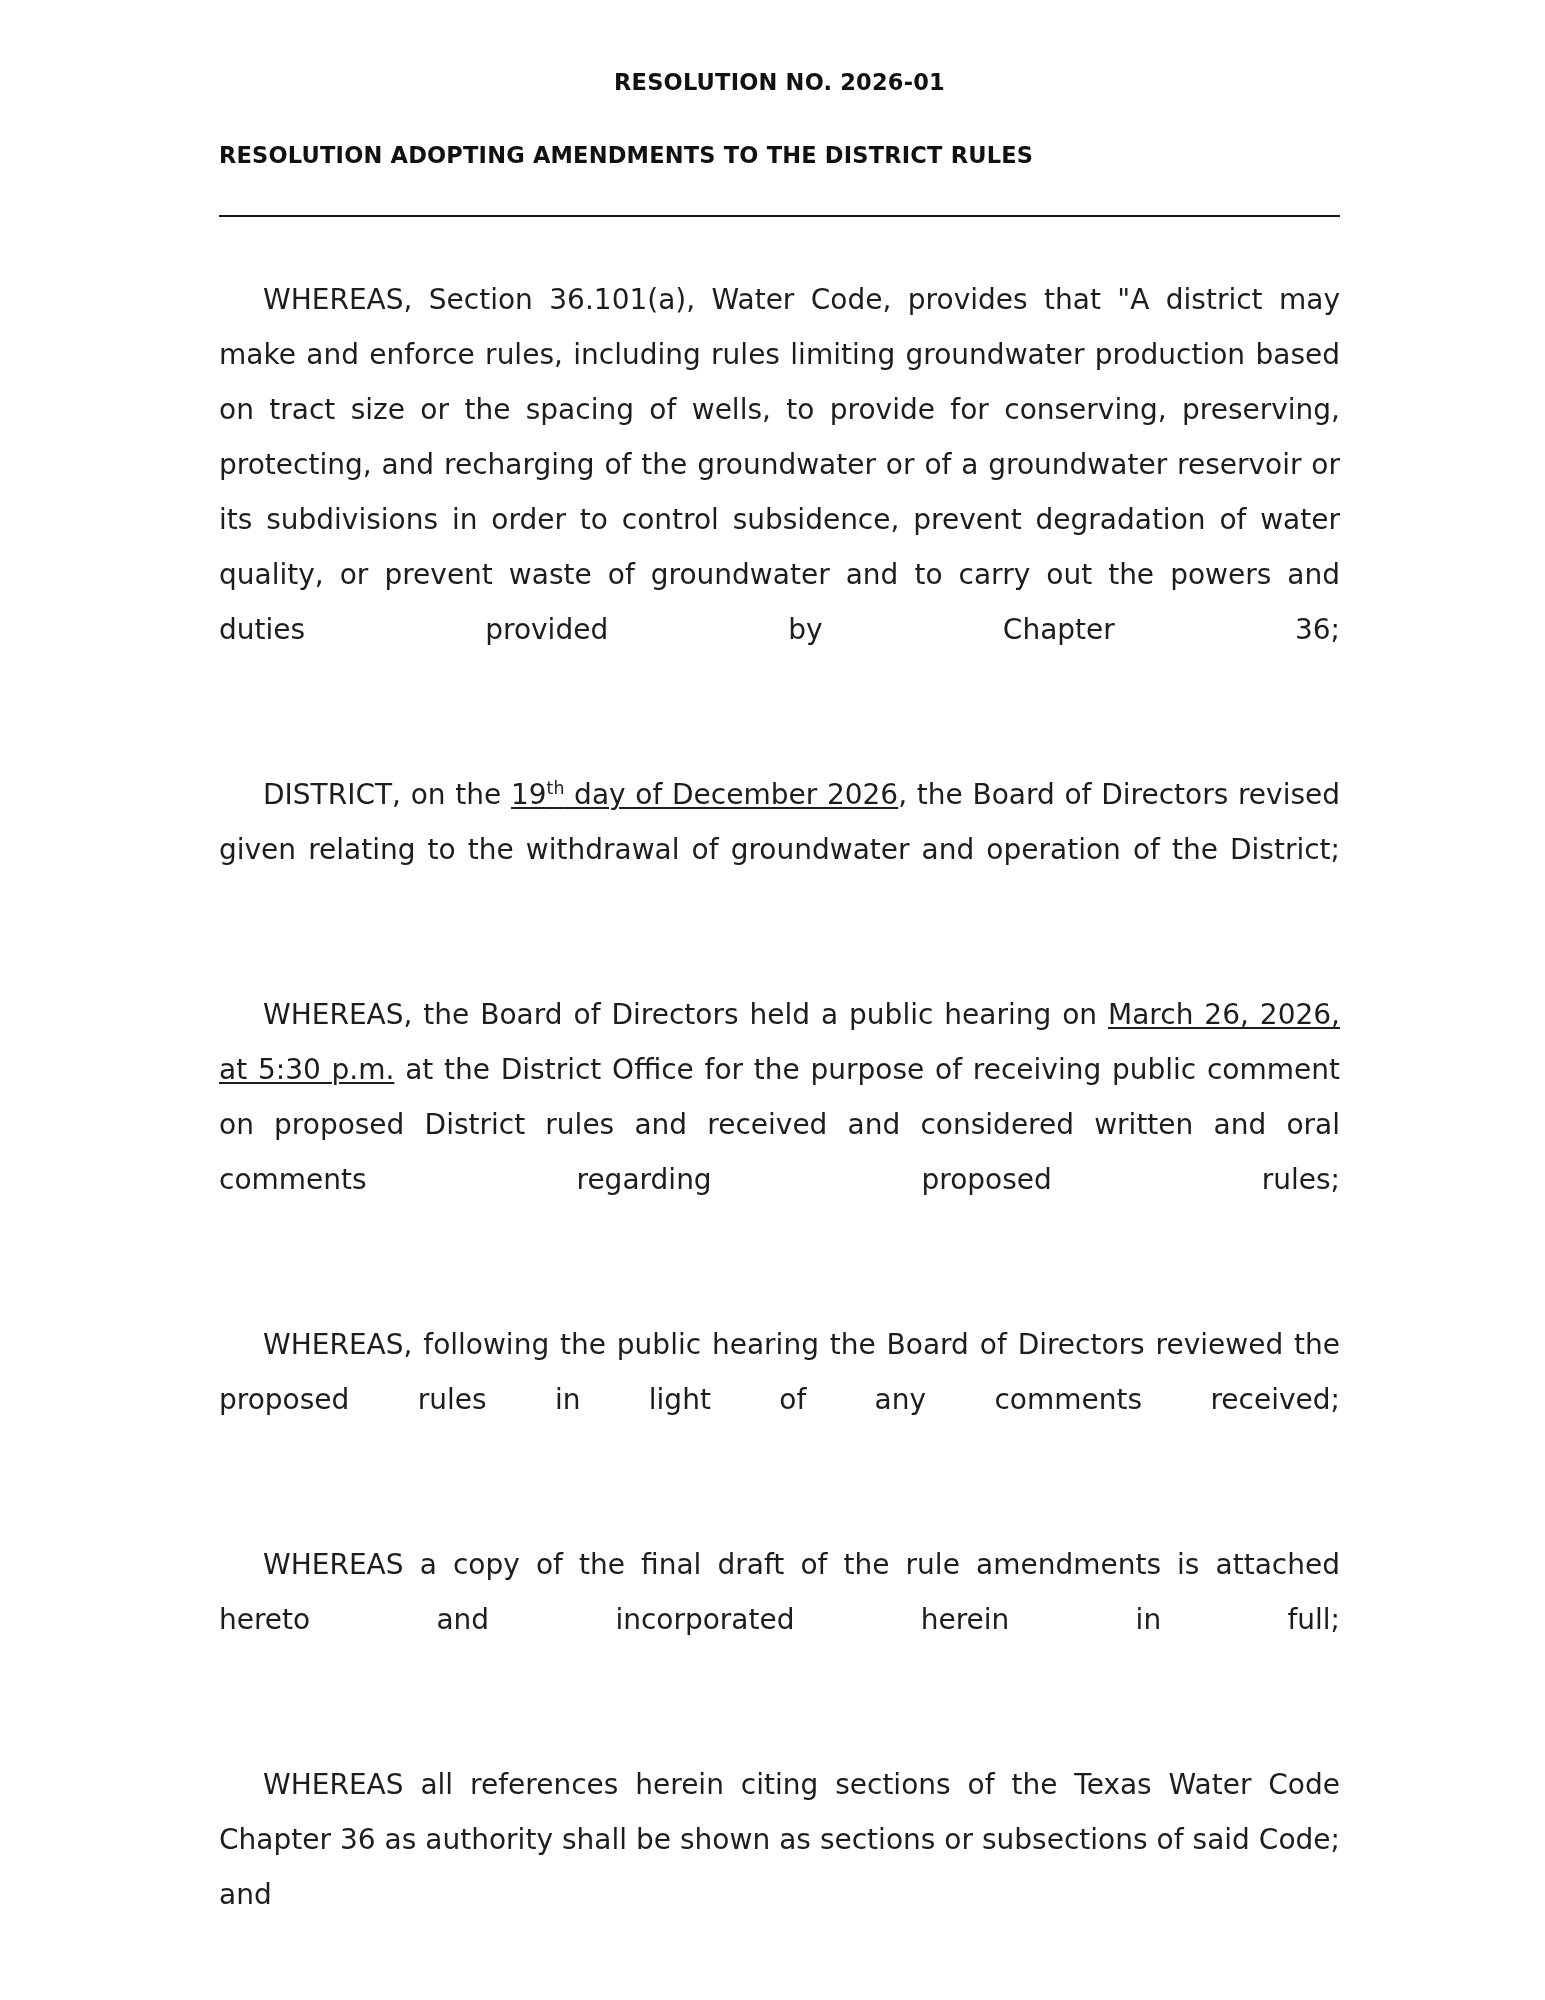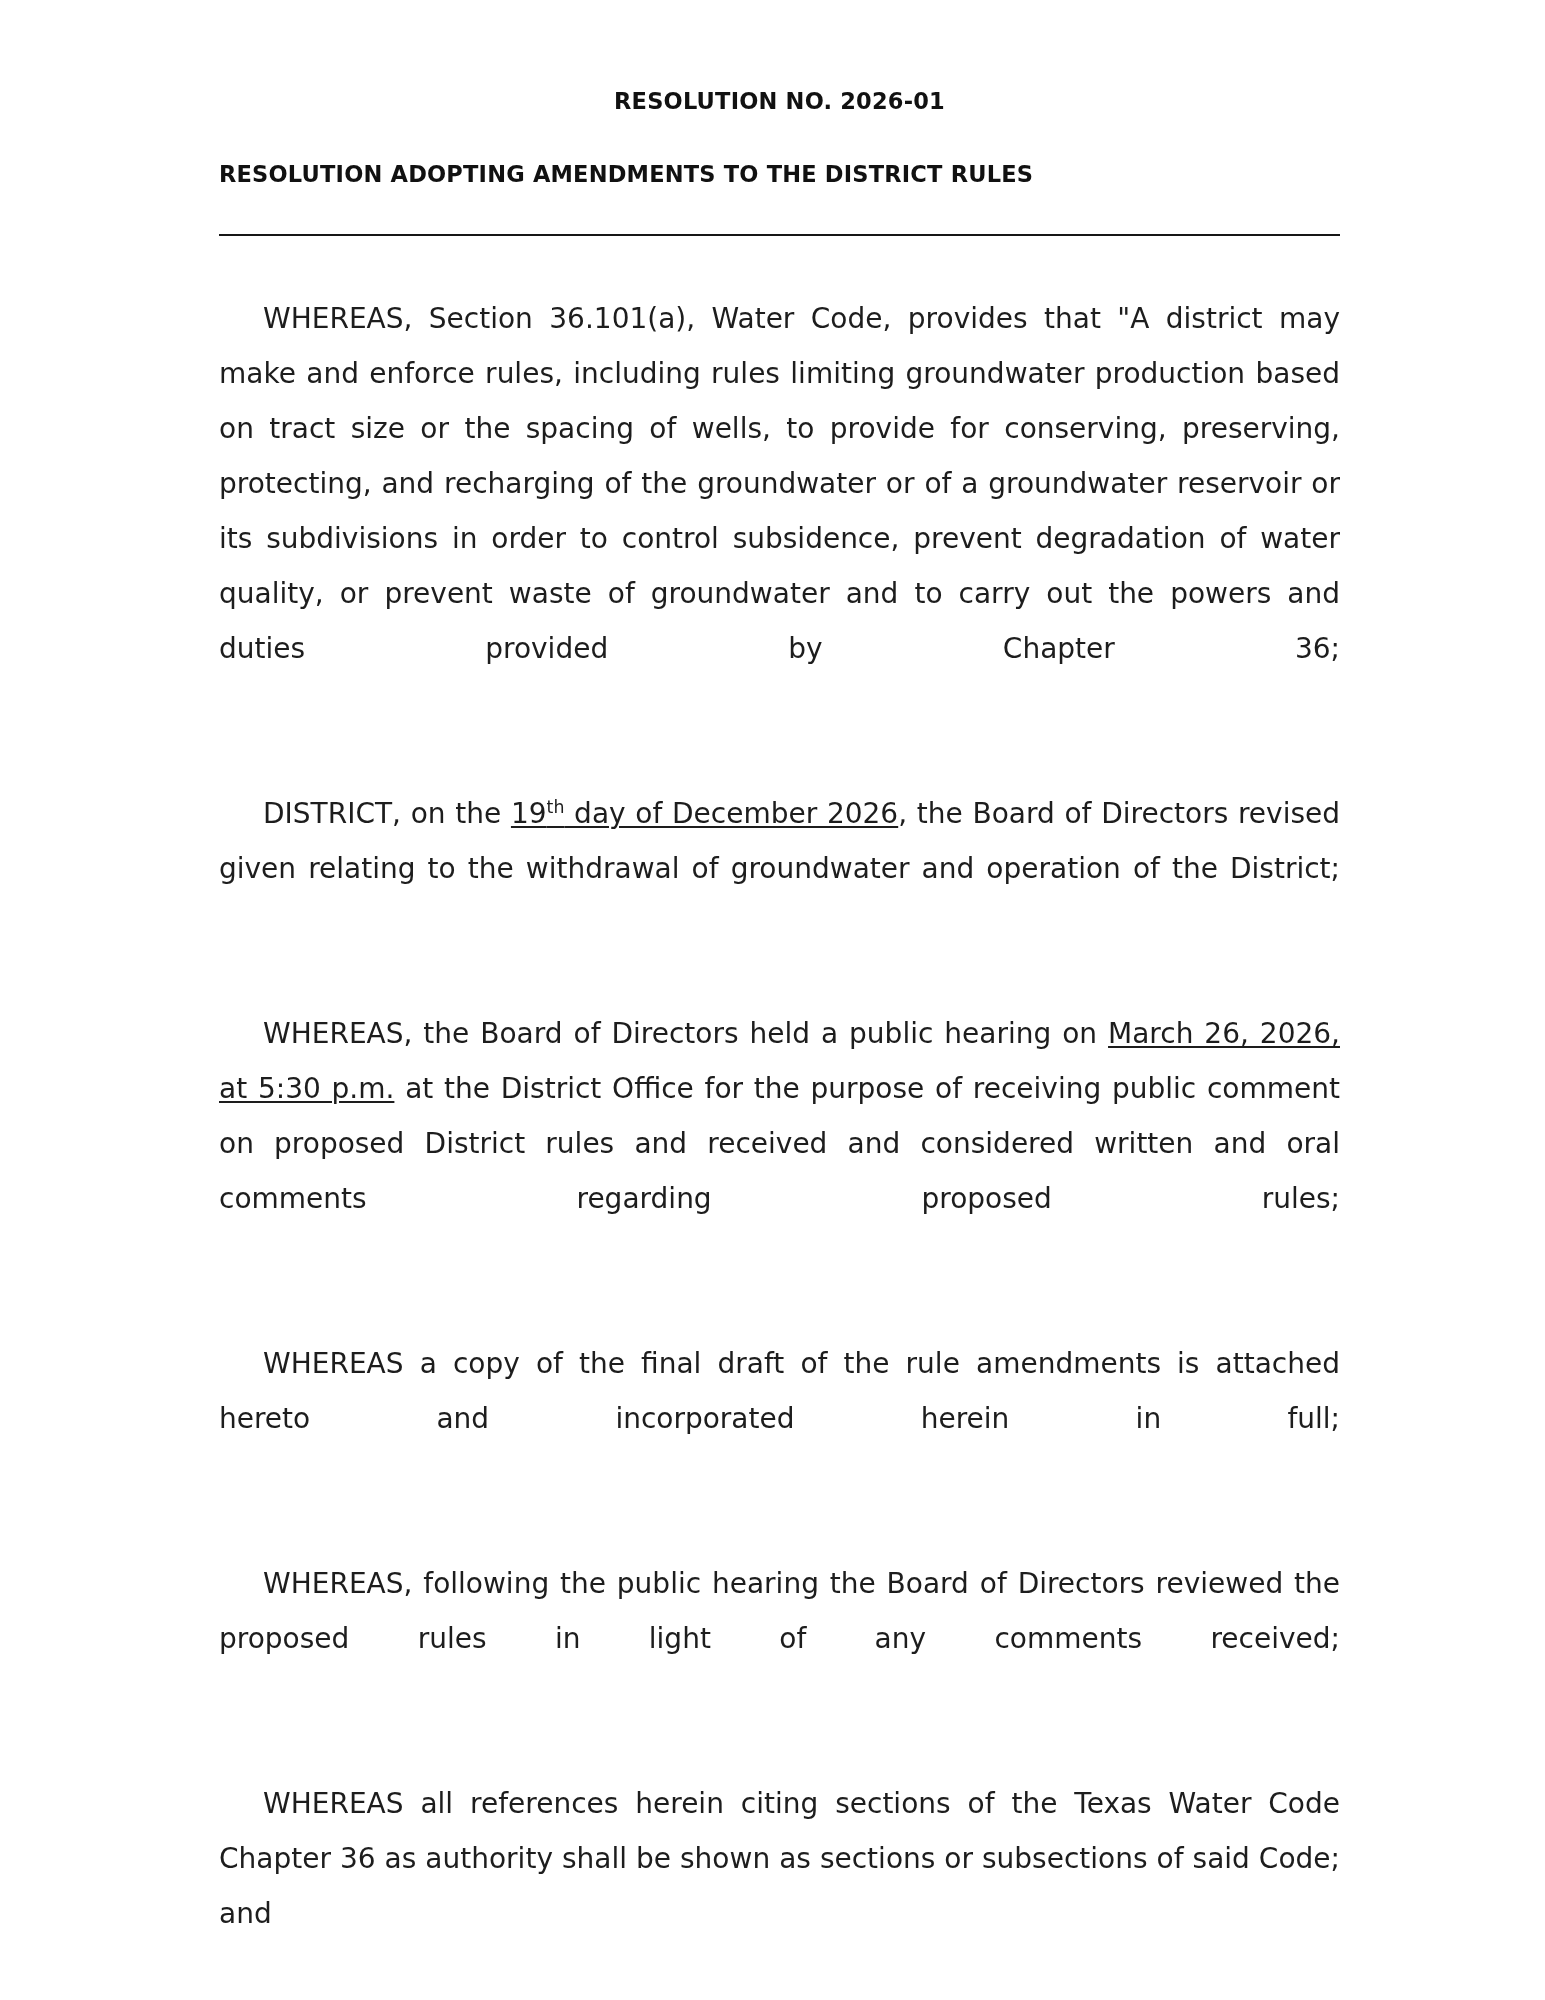--- a/index.html
+++ b/index.html
@@ -31,21 +31,21 @@
     width: 1121px;
   }
 
   
   .doc-title {
     text-align: center;
     font-weight: bold;
     font-size: 22.5px;
     letter-spacing: 0.2px;
     margin: 0;
-    padding-top: 88px;
+    padding-top: 69px;
     color: #111111;
   }
 
   .doc-subtitle {
     font-weight: bold;
     font-size: 22.5px;
     letter-spacing: 0.2px;
     margin: 0;
     padding-top: 47px;
     color: #111111;
@@ -113,21 +113,21 @@
 
     <div class="body-block">
 
       <p class="para gap">WHEREAS, Section 36.101(a), Water Code, provides that "A district may make and enforce rules, including rules limiting groundwater production based on tract size or the spacing of wells, to provide for conserving, preserving, protecting, and recharging of the groundwater or of a groundwater reservoir or its subdivisions in order to control subsidence, prevent degradation of water quality, or prevent waste of groundwater and to carry out the powers and duties provided by Chapter 36;</p>
 
       <p class="para gap"><span>DISTRICT, on the </span><span class="u"><span>19</span><sup>th</sup><span> day of December 2026</span></span><span>, the Board of Directors revised given relating to the withdrawal of groundwater and operation of the District;</span></p>
 
       <p class="para gap"><span>WHEREAS, the Board of Directors held a public hearing on </span><span class="u">March 26, 2026, at 5:30 p.m.</span><span> at the District Office for the purpose of receiving public comment on proposed District rules and received and considered written and oral comments regarding proposed rules;</span></p>
 
 
+      <p class="para gap">WHEREAS, following the public hearing the Board of Directors reviewed the proposed rules in light of any comments received;</p>
+
       <p class="para gap">WHEREAS a copy of the final draft of the rule amendments is attached hereto and incorporated herein in full;</p>
-
-      <p class="para gap">WHEREAS, following the public hearing the Board of Directors reviewed the proposed rules in light of any comments received;</p>
 
       <p class="para gap">WHEREAS all references herein citing sections of the Texas Water Code Chapter 36 as authority shall be shown as sections or subsections of said Code; and</p>
 
     </div>
   </div>
 </div>
 
 </body></html>

